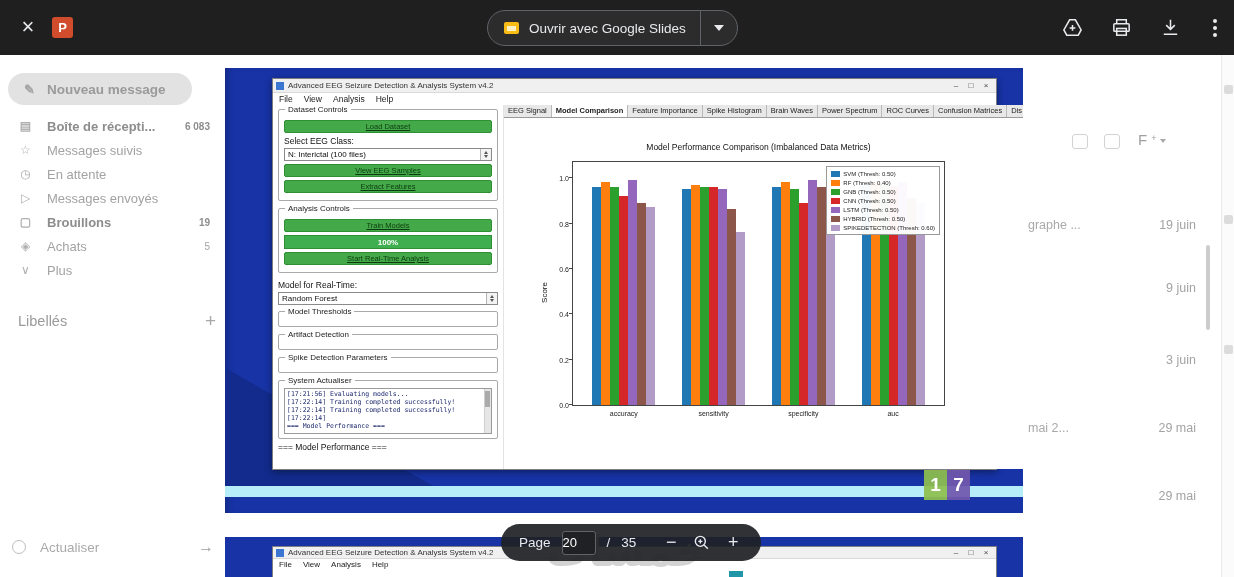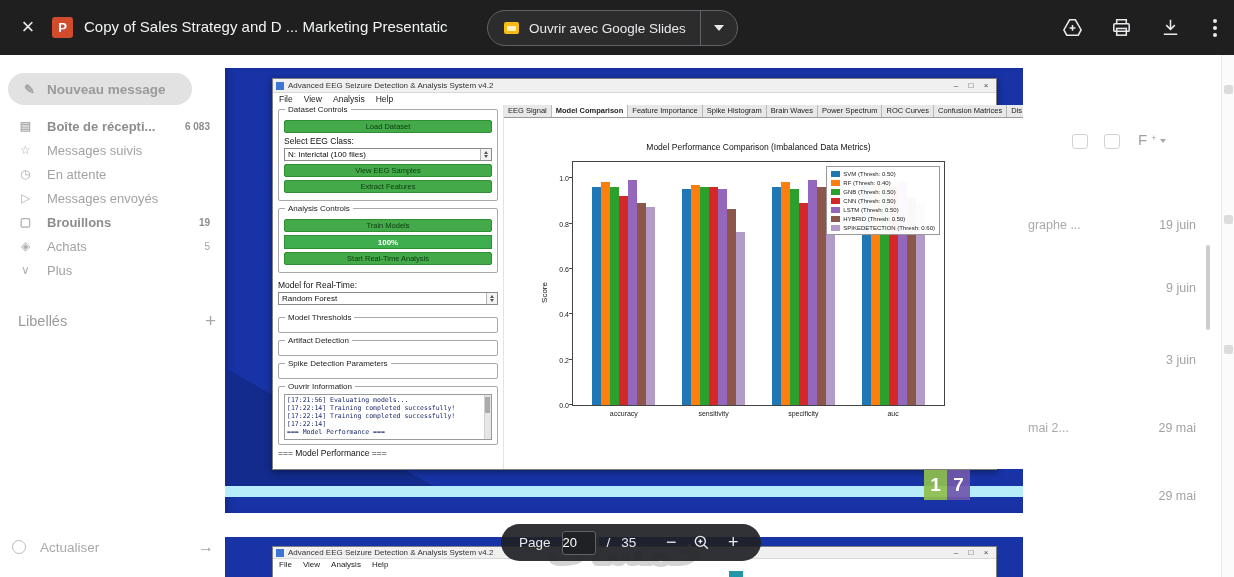--- a/index.html
+++ b/index.html
@@ -47,21 +47,21 @@
   .win-ico{width:8px;height:8px;background:#3a76d2;flex:none;}
   .win-title{font-size:8px;color:#333;white-space:nowrap;overflow:hidden;flex:1;}
   .win-ctrls{display:flex;gap:1px;flex:none;}
   .win-ctrls span{width:14px;text-align:center;font-size:8px;color:#444;line-height:12px;}
   .menubar{height:12px;display:flex;gap:11px;align-items:center;padding:0 6px;font-size:8.5px;color:#222;}
   .winbody{position:relative;height:364px;display:flex;}
   .leftpanel{width:230px;padding:4px 5px 0;position:relative;flex:none;}
   .groupbox{position:relative;border:1px solid #a9a9a9;border-radius:2px;margin-bottom:7px;padding:7px 5px 4px;}
   .groupbox.empty{height:16px;padding:0;}
   .gtitle{position:absolute;top:-5px;left:6px;background:#fff;padding:0 3px;font-size:8px;color:#222;white-space:nowrap;}
-  .gbtn{display:block;width:100%;height:13px;background:#44a948;border:1px solid #2f8f35;border-radius:2px;font-size:7.5px;color:#0c3b10;text-align:center;line-height:11px;margin:3px 0;font-family:inherit;appearance:none;}
+  .gbtn{display:block;width:100%;height:13px;background:#44a948;border:1px solid #2f8f35;border-radius:2px;font-size:7.5px;color:#0c3b10;text-align:center;line-height:11px;margin:3px 0;font-family:inherit;appearance:none;text-decoration:underline;}
   .small-label{font-size:8.5px;color:#111;margin:3px 0 2px;}
   .combo{position:relative;height:13px;border:1px solid #8a8a8a;background:#fff;font-size:8px;color:#111;line-height:11px;padding:0 14px 0 3px;margin-bottom:2px;white-space:nowrap;overflow:hidden;}
   .combo .spin{position:absolute;right:0;top:0;bottom:0;width:11px;border-left:1px solid #b5b5b5;display:flex;flex-direction:column;align-items:center;justify-content:center;gap:1px;background:#f3f3f3;}
   .spin-up{width:0;height:0;border-left:2.5px solid transparent;border-right:2.5px solid transparent;border-bottom:3px solid #555;}
   .spin-dn{width:0;height:0;border-left:2.5px solid transparent;border-right:2.5px solid transparent;border-top:3px solid #555;}
   .progress{height:14px;background:#3fae4e;border:1px solid #2f8f35;color:#fff;font-size:8px;font-weight:bold;text-align:center;line-height:13px;margin:3px 0;}
   .logbox{position:relative;height:46px;border:1px solid #9a9a9a;background:#fff;padding:1px 9px 7px 2px;overflow:hidden;}
   .loglines{font-family:"DejaVu Sans Mono",monospace;font-size:6.5px;color:#1c2a6e;line-height:8px;white-space:nowrap;}
   .logscroll{position:absolute;right:0;top:0;bottom:0;width:7px;background:#e6e6e6;border-left:1px solid #cfcfcf;}
   .logthumb{position:absolute;right:1px;top:2px;width:5px;height:16px;background:#ababab;}
@@ -237,40 +237,40 @@
           </div>
 
           <div class="groupbox">
             <span class="gtitle">Analysis Controls</span>
             <button class="gbtn">Train Models</button>
             <div class="progress">100%</div>
             <button class="gbtn">Start Real-Time Analysis</button>
           </div>
 
           <div class="small-label">Model for Real-Time:</div>
-          <div class="combo" style="margin-bottom:12px;">
+          <div class="combo" style="margin-bottom:6px;">
             <span>Random Forest</span>
             <span class="spin">
                 <i class="spin-up"></i>
                 <i class="spin-dn"></i>
               </span>
           </div>
 
           <div class="groupbox empty">
             <span class="gtitle">Model Thresholds</span>
           </div>
           <div class="groupbox empty">
             <span class="gtitle">Artifact Detection</span>
           </div>
           <div class="groupbox empty">
             <span class="gtitle">Spike Detection Parameters</span>
           </div>
 
           <div class="groupbox" style="margin-bottom:3px;">
-            <span class="gtitle">Ouvrir Information</span>
+            <span class="gtitle">System Actualiser</span>
             <div class="logbox">
               <div class="loglines">
                   <div>[17:21:56] Evaluating models...</div>
                   <div>[17:22:14] Training completed successfully!</div>
                   <div>[17:22:14] Training completed successfully!</div>
                   <div>[17:22:14]</div>
                   <div>=== Model Performance ===</div>
                 </div>
               <div class="logscroll">
                 <div class="logthumb"></div>
@@ -420,21 +420,20 @@
     <svg width="20" height="20" viewBox="0 0 24 24" style="stroke:#e8eaed;fill:none;stroke-width:1.7;">
       <circle cx="10" cy="10" r="6"></circle>
         <path d="M14.5 14.5L19 19M10 7.5v5M7.5 10h5"></path>
     </svg>
     <span class="zoom-btn">+</span>
   </div>
 
   <div class="topbar">
     <span class="close-btn">×</span>
     <span class="file-badge">P</span>
-    <span class="doc-title">Copy of Sales Strategy and D ... Marketing Presentatic</span>
     <div class="open-pill">
       <span class="open-pill-main">
         <span class="slides-icon"></span>
         <span class="open-label">Ouvrir avec Google Slides</span>
       </span>
       <span class="pill-divider"></span>
       <span class="pill-caret">
           <span class="caret-down"></span>
         </span>
     </div>

